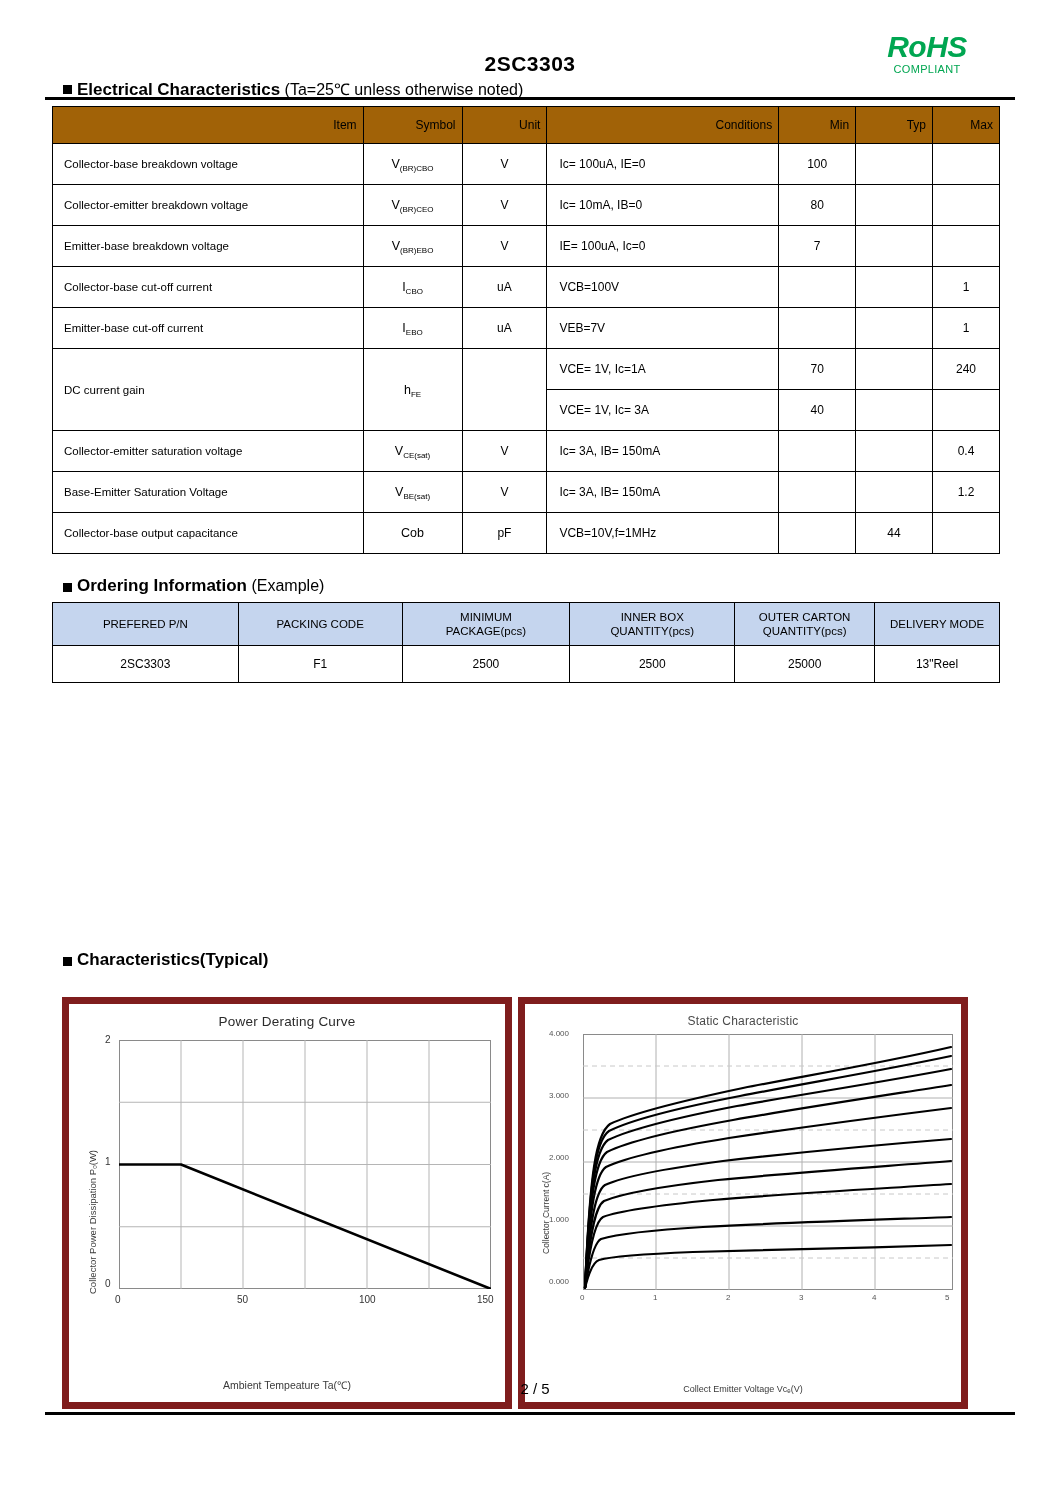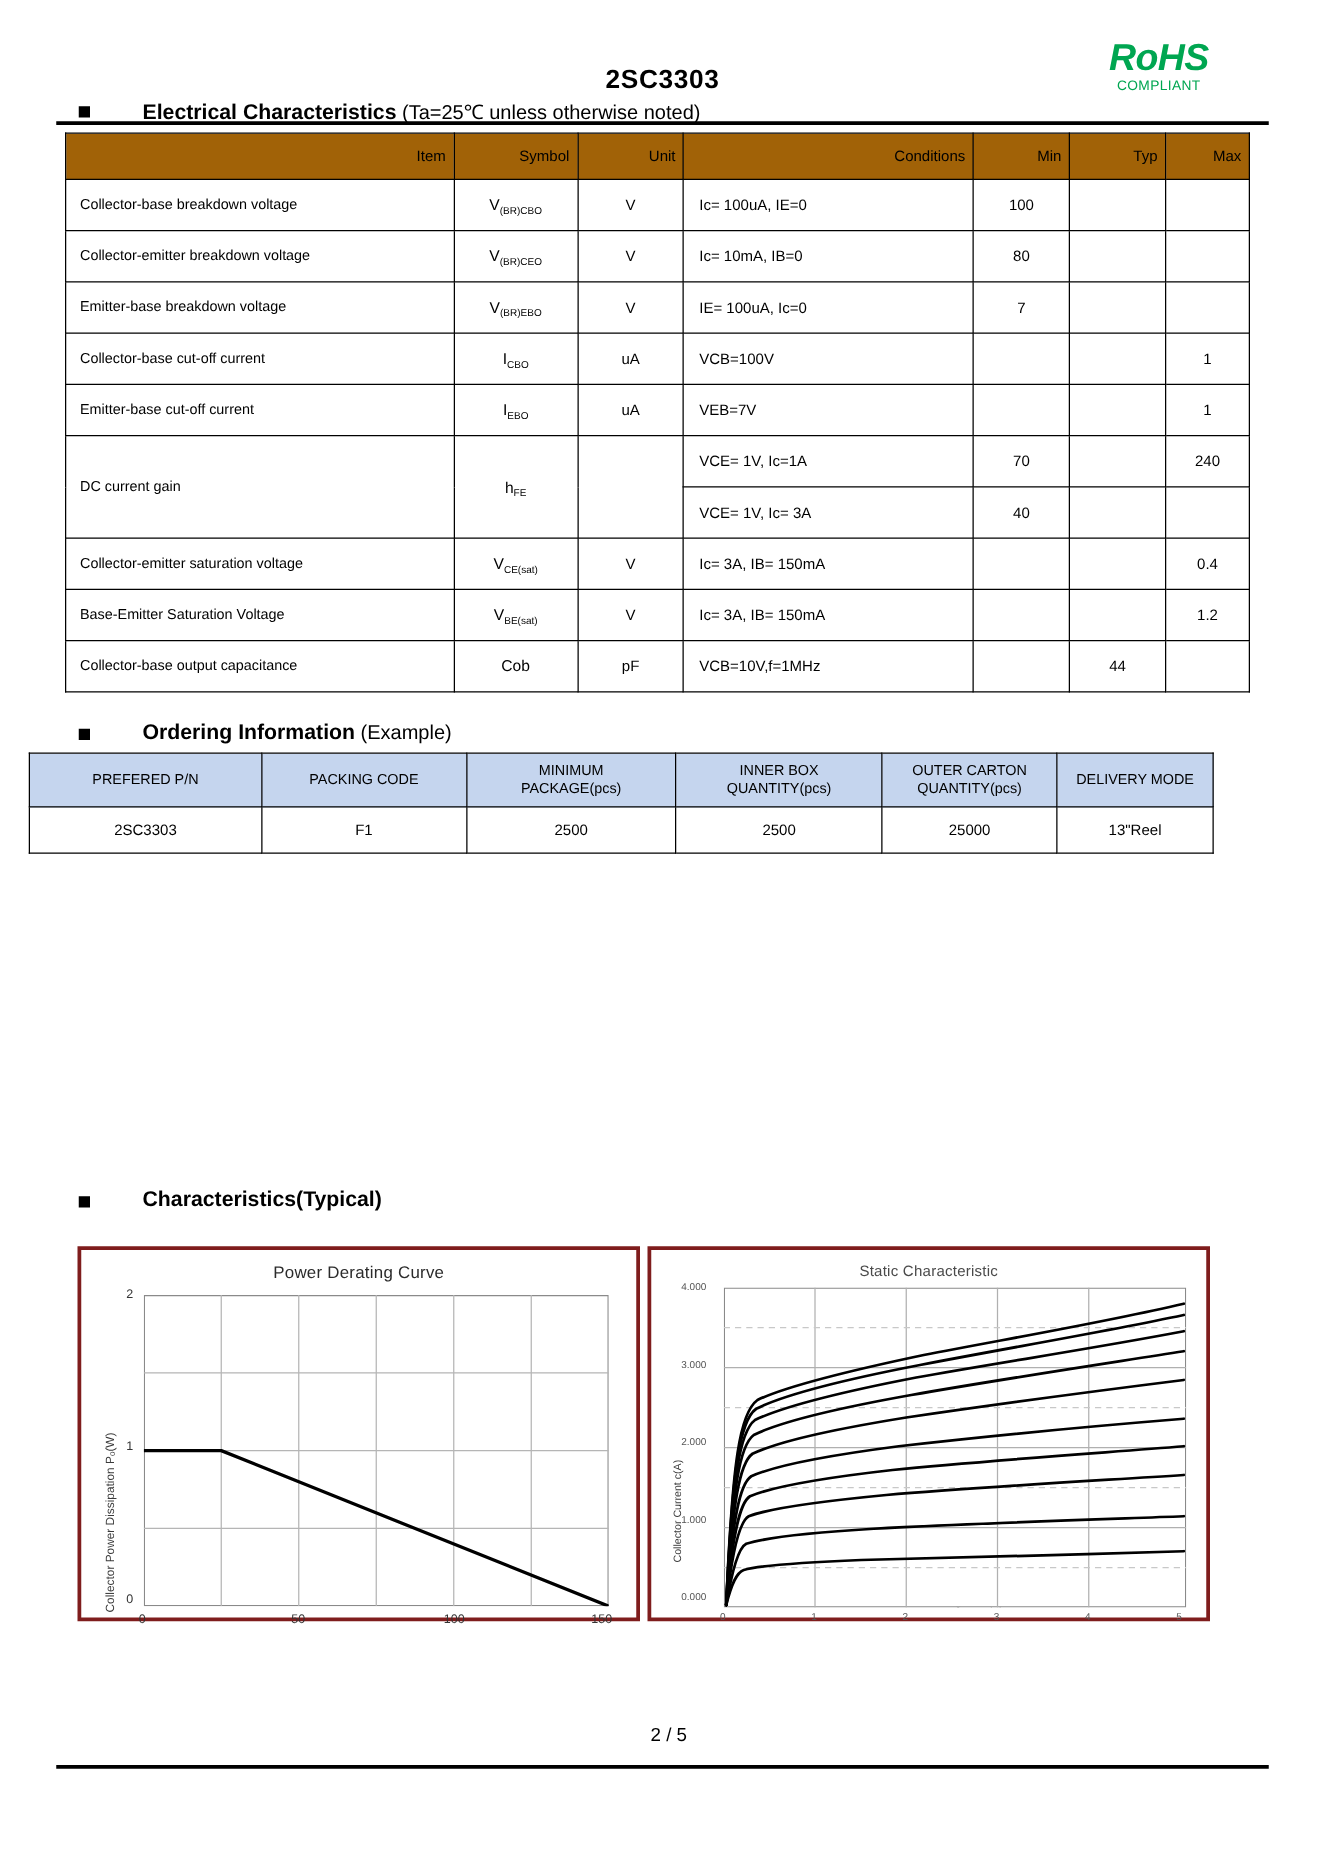--- a/index.html
+++ b/index.html
@@ -24,21 +24,21 @@
   .rohs .rohs-main { color:#00a651; font-size:30px; font-weight:bold; line-height:1; letter-spacing:-0.5px;font-style:italic; }
   .rohs .rohs-sub  { color:#00a651; font-size:11px; font-weight:normal; letter-spacing:0.3px; margin-top:1px; }
   .rule-top {
     position:absolute; left:45px; right:45px; top:97px;
     height:3px; background:#000;
   }
 
   
   .section-head {
     font-size:17px; font-weight:bold; margin:0 0 6px 0;
-    padding-left:98px; position:relative; white-space:nowrap;
+    padding-left:61px; position:relative; white-space:nowrap;
   }
   .section-head .bullet {
     position:absolute; left:63px; top:7px;
     width:9px; height:9px; background:#000; display:inline-block;
   }
   .section-head .h-main { margin-left:16px; }
   .section-head .h-sub { font-weight:normal; font-size:16px; }
 
   
   table { border-collapse:collapse; }
@@ -51,33 +51,33 @@
     background:#a16207; text-align:right; font-size:12px; height:37px;
   }
   .dtable td.item  { text-align:left;  padding-left:11px; }
   .dtable td.sym   { text-align:center; font-size:12.5px; }
   .dtable td.unit  { text-align:center; font-size:12px; }
   .dtable td.cond  { text-align:left;  padding-left:12px; font-size:12px; }
   .dtable td.num   { text-align:center; font-size:12px; }
   sub { font-size:8px; vertical-align:baseline; position:relative; top:3px; }
 
   
-  .otable { margin-left:23px; width:948px; }
+  .otable { margin-left:52px; width:948px; }
   .otable th, .otable td {
     border:1px solid #000; font-size:11.5px; padding:4px 4px;
     text-align:center; vertical-align:middle;
   }
   .otable thead th { background:#c5d5ee; height:43px; font-weight:normal; font-size:11.5px; line-height:1.25; }
   .otable tbody td { height:37px; font-size:12px; }
 
   .spacer-1 { height:22px; }
 
   
   .charts { position:absolute; left:62px; top:997px; width:906px; height:322px; }
-  .chart-box { position:absolute; top:0; height:300px; border:3px solid #7f1d1d; background:#fff; }
+  .chart-box { position:absolute; top:0; height:412px; border:7px solid #7f1d1d; background:#fff; }
   .chart-left  { left:0;   width:450px; }
   .chart-right { left:456px; width:450px; }
   .chart-title {
     position:absolute; left:0; right:0; top:10px; text-align:center;
     font-size:13.5px; color:#2b2b2b; letter-spacing:0.2px;
   }
   .chart-title.small { font-size:12px; color:#4a4a4a; }
   .ylabel {
     position:absolute; transform:rotate(-90deg); transform-origin:left top;
     white-space:nowrap; font-size:9.5px; color:#3a3a3a;

